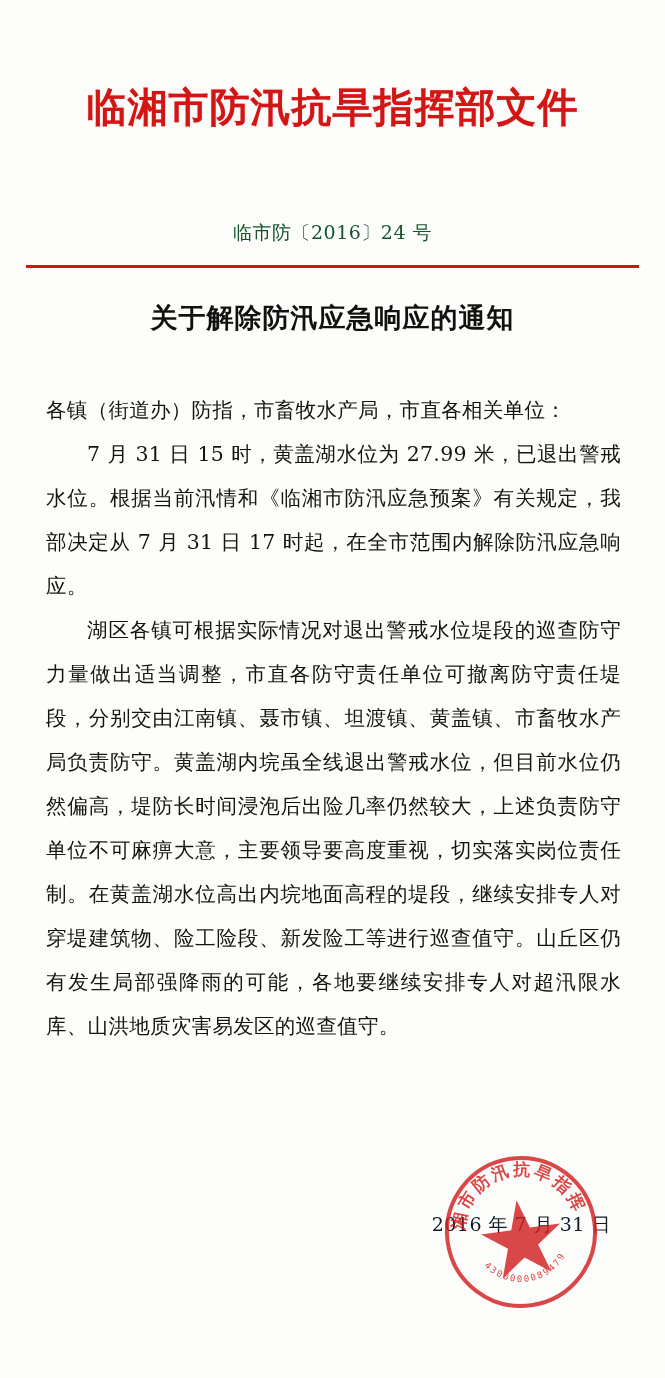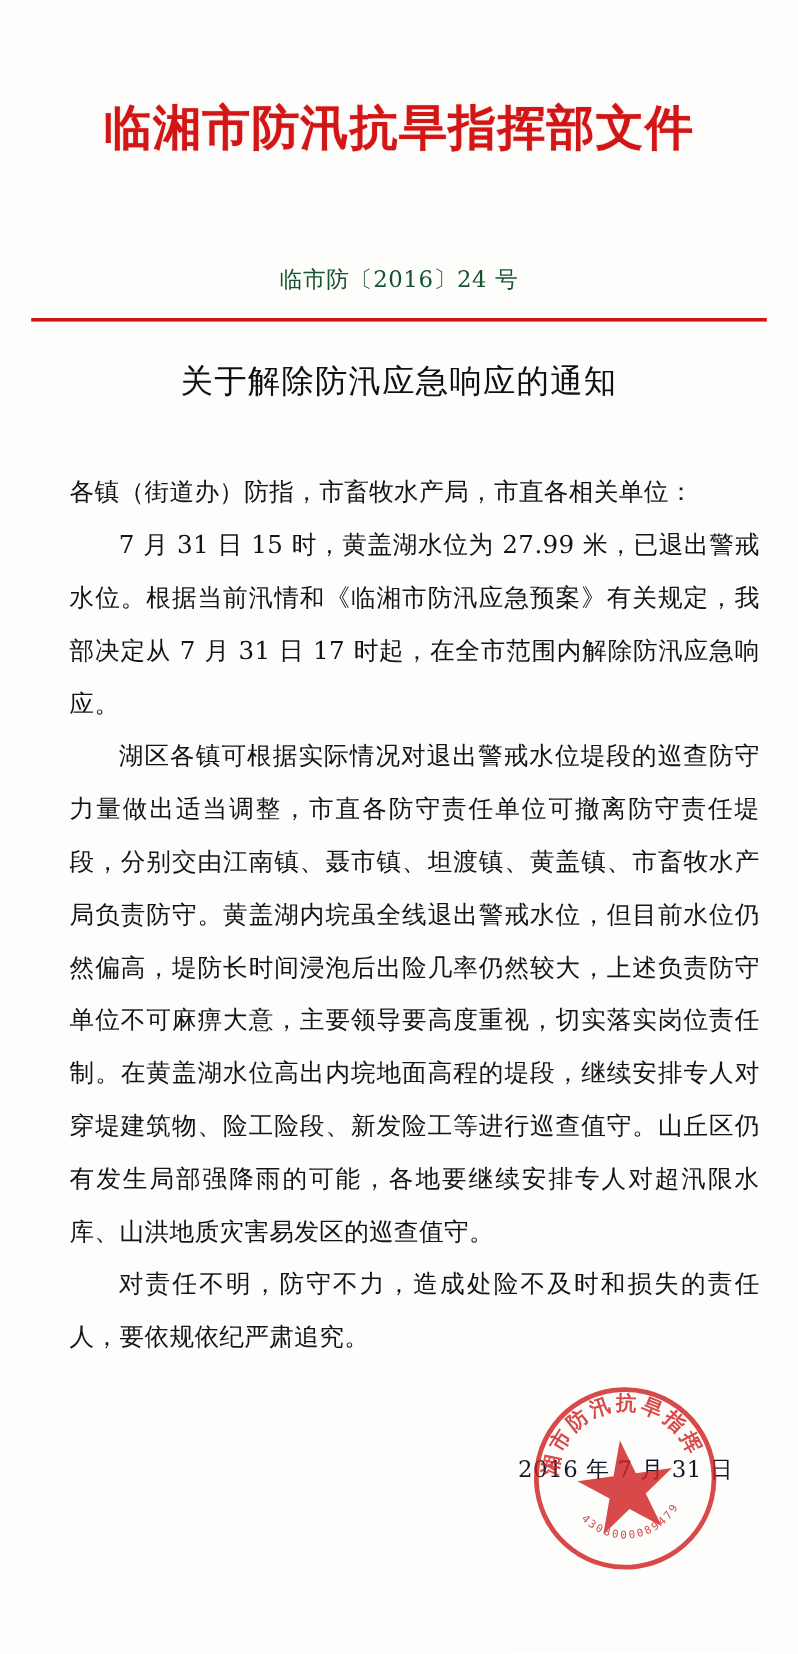--- a/index.html
+++ b/index.html
@@ -77,36 +77,35 @@
     background: #d21515;
   }
 
   .title {
     position: absolute;
     top: 300px;
     left: 0;
     width: 100%;
     text-align: center;
     font-size: 27px;
-    font-weight: normal;
+    font-weight: bold;
     letter-spacing: 1px;
     color: #111;
   }
 
   .body-text {
     position: absolute;
     top: 388px;
     left: 46px;
     width: 575px;
     font-size: 20.5px;
     line-height: 44px;
     letter-spacing: 0.3px;
     text-align: justify;
     color: #141414;
-    margin-left: 12px;
   }
   .body-text p {
     margin: 0 0 0 0;
   }
   .indent { text-indent: 2em; }
 
   .date-line {
     position: absolute;
     top: 1212px;
     right: 54px;
@@ -137,21 +136,20 @@
   <div class="doc-number">临市防〔2016〕24 号</div>
 
   <div class="red-rule"></div>
 
   <div class="title">关于解除防汛应急响应的通知</div>
 
   <div class="body-text">
     <p>各镇（街道办）防指，市畜牧水产局，市直各相关单位：</p>
     <p class="indent">7 月 31 日 15 时，黄盖湖水位为 27.99 米，已退出警戒水位。根据当前汛情和《临湘市防汛应急预案》有关规定，我部决定从 7 月 31 日 17 时起，在全市范围内解除防汛应急响应。</p>
     <p class="indent">湖区各镇可根据实际情况对退出警戒水位堤段的巡查防守力量做出适当调整，市直各防守责任单位可撤离防守责任堤段，分别交由江南镇、聂市镇、坦渡镇、黄盖镇、市畜牧水产局负责防守。黄盖湖内垸虽全线退出警戒水位，但目前水位仍然偏高，堤防长时间浸泡后出险几率仍然较大，上述负责防守单位不可麻痹大意，主要领导要高度重视，切实落实岗位责任制。在黄盖湖水位高出内垸地面高程的堤段，继续安排专人对穿堤建筑物、险工险段、新发险工等进行巡查值守。山丘区仍有发生局部强降雨的可能，各地要继续安排专人对超汛限水库、山洪地质灾害易发区的巡查值守。</p>
-    <p class="indent">对责任不明，防守不力，造成处险不及时和损失的责任人，要依规依纪严肃追究。</p>
   </div>
 
   <div class="date-line">2016 年 7 月 31 日</div>
 
   <div class="seal">
     <svg width="168" height="168" viewBox="0 0 168 168" xmlns="http://www.w3.org/2000/svg">
       <g transform="rotate(-8 84 84)" opacity="0.82">
         <circle cx="84" cy="84" r="74" fill="none" stroke="#d02121" stroke-width="4"></circle>
         <path id="sealArc" d="M 84,84 m -57,0 a 57,57 0 1,1 114,0" fill="none" stroke="none"></path>
         <text fill="#d02121" font-size="17" font-family="'DejaVu Serif', serif" font-weight="bold" letter-spacing="3">

